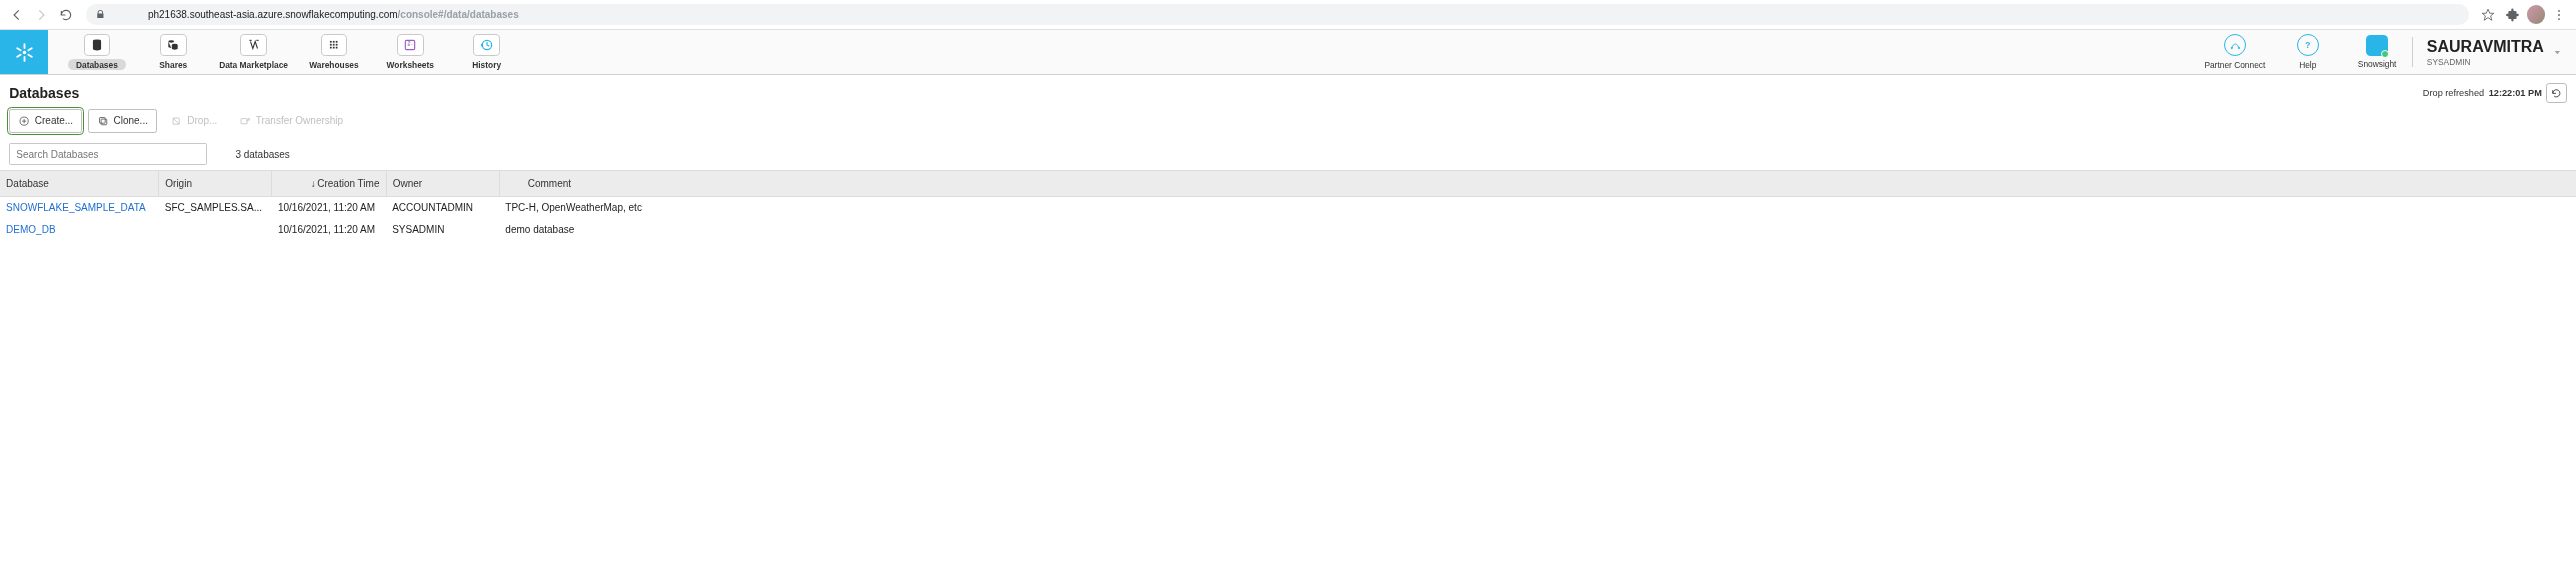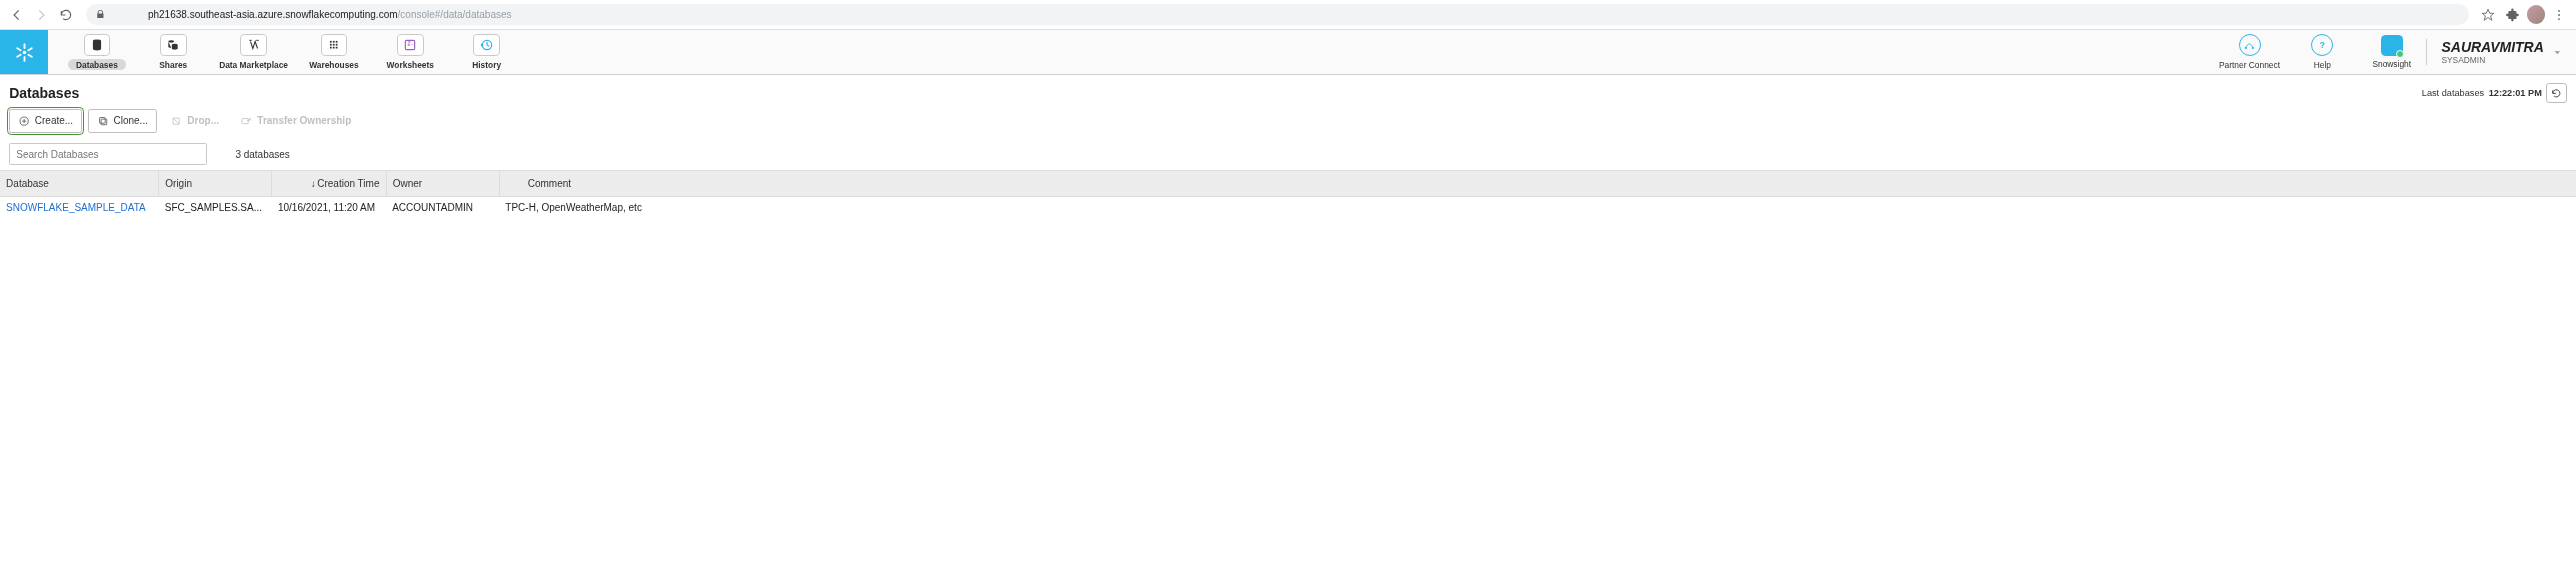--- a/index.html
+++ b/index.html
@@ -39,21 +39,21 @@
     height: 21.5px;
     background: #f1f3f4;
     border-radius: 10.7px;
     padding: 0 9.2px;
     margin: 0 6.1px;
     color: #5f6368;
     gap: 6.1px;
     overflow: hidden;
   }
   .url-host { color: #202124; margin-left: 36px; }
-  .url-path { color: #9aa0a6; }
+  .url-path { color: #9aa0a6; font-weight: bold; }
   .avatar {
     width: 18.4px;
     height: 18.4px;
     border-radius: 50%;
     background: linear-gradient(135deg,#c9a, #987);
     flex-shrink:0;
   }
 
   
   .app-nav {
@@ -133,21 +133,21 @@
     width:6.1px; height:6.1px; border-radius:50%;
     background:#3ec97e;
     border:1.2px solid #fafafa;
   }
   .account-area {
     border-left: 0.8px solid #d0d0d0;
     padding: 0 7.7px 0 14px;
     display:flex; align-items:center; gap:7.7px;
   }
   .account-text { display:flex; flex-direction:column; line-height:1.2; }
-  .account-name { font-weight:700; font-size:14px;font-style:italic; }
+  .account-name { font-weight:700; font-size:16px; }
   .account-role { font-size:8.4px; color:#666; }
   .caret { color:#9aa0a6; }
 
   
   .page-subhead {
     display:flex;
     align-items:center;
     justify-content:space-between;
     padding: 7.7px 9.2px 6.1px 9.2px;
   }
@@ -176,21 +176,21 @@
     border:0.8px solid #bfbfbf;
     border-radius:2.3px;
     color:#333;
     font-size:10px;
     background:#fff;
   }
   .action-btn.highlight {
     outline: 1.5px solid #4a8f3a;
     outline-offset: 1.5px;
   }
-  .action-btn.disabled { color:#c0c0c0; border-color:#e0e0e0;font-weight:bold; }
+  .action-btn.disabled { color:#c0c0c0; border-color:#e0e0e0; }
   .action-btn.plain { border:none; background:transparent; }
   .action-btn.plain.disabled { color:#c0c0c0; }
   .action-btn svg { width:12.3px; height:12.3px; }
 
   
   .search-row {
     display:flex;
     align-items:center;
     gap:28px;
     padding: 3.1px 9.2px 4.6px 9.2px;
@@ -403,21 +403,21 @@
             <polygon points="6 9 18 9 12 16"></polygon>
           </svg>
       </span>
     </div>
   </div>
 </div>
 
 <div class="page-subhead">
   <div class="page-title">Databases</div>
   <div class="refresh-area">
-    <span>Last databases</span>
+    <span>Drop refreshed</span>
     <span style="font-weight:700">12:22:01 PM</span>
     <div class="refresh-btn">
       <svg viewBox="0 0 24 24" width="10.7" height="10.7" fill="none" stroke="#333" stroke-width="2">
           <path d="M4 12a8 8 0 1 1 3 6.2"></path>
           <polyline points="4 5 4 12 11 12"></polyline>
         </svg>
     </div>
   </div>
 </div>
 
@@ -472,15 +472,22 @@
     </tr>
   </thead>
   <tbody>
     <tr>
       <td><span class="db-link">SNOWFLAKE_SAMPLE_DATA</span></td>
       <td>SFC_SAMPLES.SA...</td>
       <td class="td-creation">10/16/2021, 11:20 AM</td>
       <td>ACCOUNTADMIN</td>
       <td>TPC-H, OpenWeatherMap, etc</td>
     </tr>
+    <tr>
+      <td><span class="db-link">DEMO_DB</span></td>
+      <td></td>
+      <td class="td-creation">10/16/2021, 11:20 AM</td>
+      <td>SYSADMIN</td>
+      <td>demo database</td>
+    </tr>
   </tbody>
 </table>
 
 
 </body></html>

